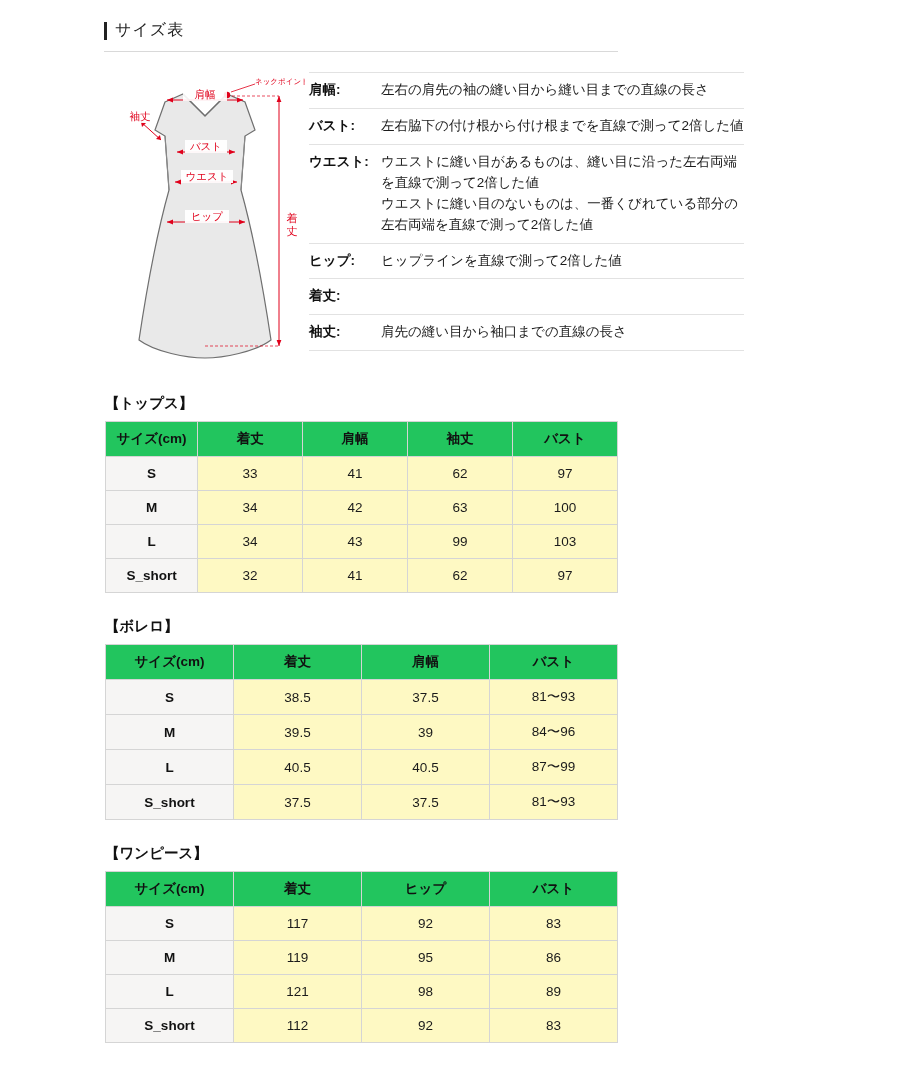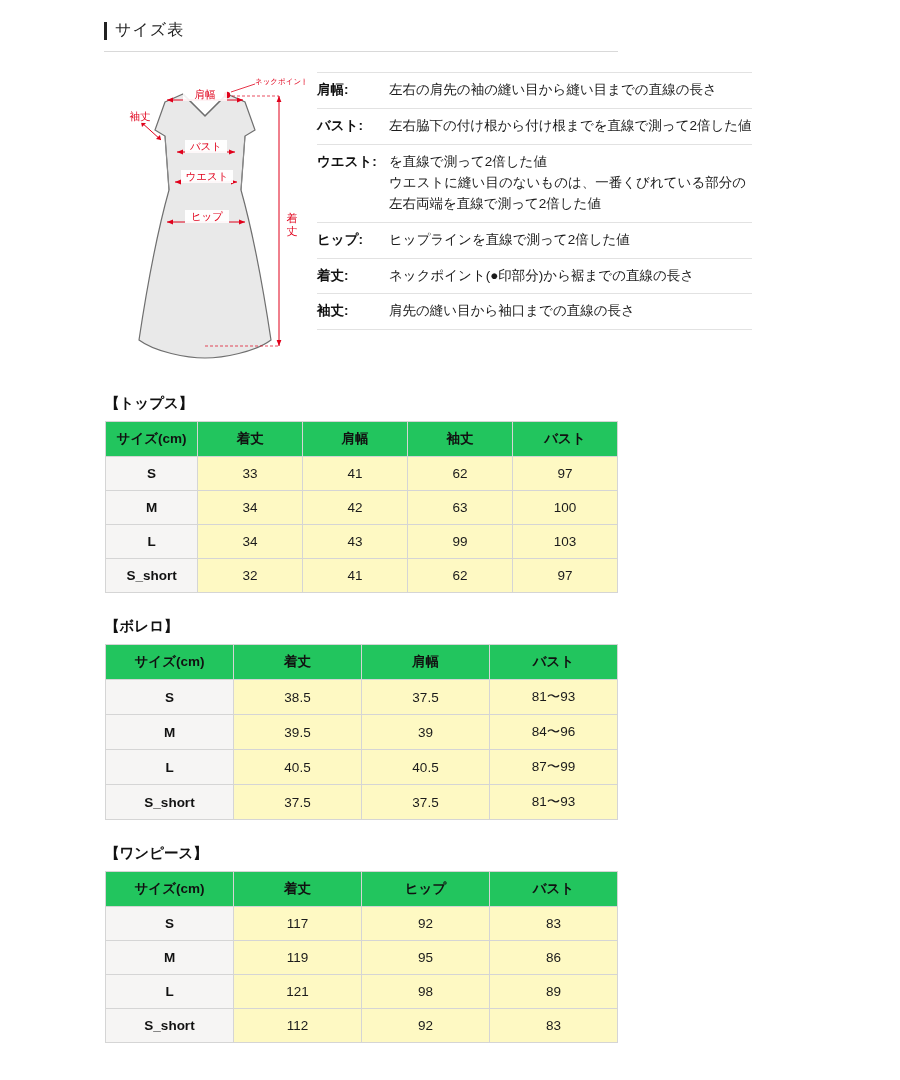--- a/index.html
+++ b/index.html
@@ -48,21 +48,21 @@
   .figure {
     width: 200px;
     flex: 0 0 200px;
     position: relative;
     height: 300px;
   }
   .figure svg { display: block; }
 
   .defs {
     flex: 1 1 auto;
-    margin-left: 12px;
+    margin-left: 4px;
     margin-top: 2px;
   }
   .def-row {
     display: flex;
     align-items: flex-start;
     border-bottom: 1px solid #e2e2e2;
     padding: 7px 0 7px 0;
     font-size: 13.5px;
     line-height: 1.55;
   }
@@ -203,36 +203,34 @@
       </div>
       <div class="def-row">
         <div class="def-term">バスト:</div>
         <div class="def-desc">
           <div>左右脇下の付け根から付け根までを直線で測って2倍した値</div>
         </div>
       </div>
       <div class="def-row">
         <div class="def-term">ウエスト:</div>
         <div class="def-desc">
+          <div>ウエストに縫い目があるものは、縫い目に沿った左右両端</div>
           <div>を直線で測って2倍した値</div>
           <div>ウエストに縫い目のないものは、一番くびれている部分の</div>
           <div>左右両端を直線で測って2倍した値</div>
         </div>
       </div>
       <div class="def-row">
         <div class="def-term">ヒップ:</div>
         <div class="def-desc">
           <div>ヒップラインを直線で測って2倍した値</div>
         </div>
       </div>
       <div class="def-row">
         <div class="def-term">着丈:</div>
-        <div class="def-desc">
-          <div>ネックポイント(●印部分)から裾までの直線の長さ</div>
-        </div>
       </div>
       <div class="def-row">
         <div class="def-term">袖丈:</div>
         <div class="def-desc">
           <div>肩先の縫い目から袖口までの直線の長さ</div>
         </div>
       </div>
     </div>
   </div>
 

